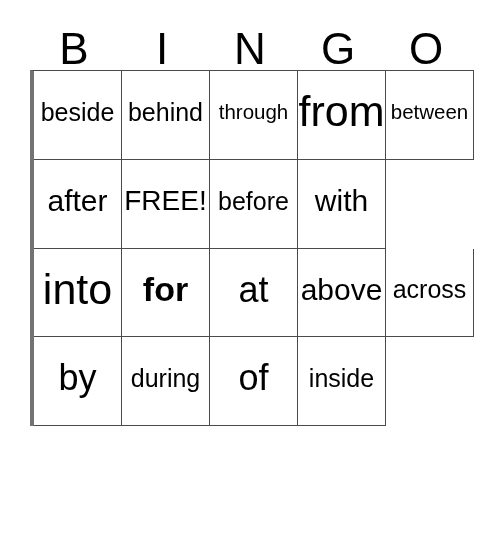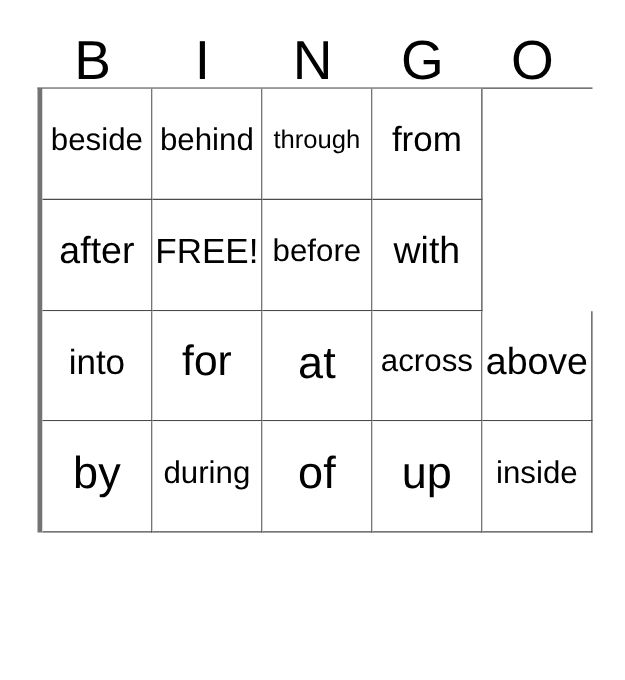--- a/index.html
+++ b/index.html
@@ -72,22 +72,22 @@
     text-align: center;
     line-height: 1.05;
     white-space: nowrap;
     color: #000000;
     position: relative;
     top: -3px;
   }
 
   
   .len-2 { font-size: 36px; }
-  .len-3 { font-size: 34px; }
-  .len-4 { font-size: 28px; }
+  .len-3 { font-size: 34px; font-weight: bold; }
+  .len-4 { font-size: 43px; }
   .len-5 { font-size: 30px; }
   .len-6 { font-size: 25px; }
   .len-7 { font-size: 20.5px; }
 </style>
 </head>
 <body>
 
 <div id="bingo-card">
 
   <div id="header-row">
@@ -116,20 +116,23 @@
         </div>
       <div class="grid-cell">
           <span class="cell-text len-6">behind</span>
         </div>
       <div class="grid-cell">
           <span class="cell-text len-7">through</span>
         </div>
       <div class="grid-cell">
           <span class="cell-text len-4">from</span>
         </div>
+      <div class="grid-cell">
+          <span class="cell-text len-7">between</span>
+        </div>
     </div>
 
 
     <div class="grid-row">
       <div class="grid-cell">
           <span class="cell-text len-5">after</span>
         </div>
       <div class="grid-cell">
           <span class="cell-text len-5" style="font-size: 28px;">FREE!</span>
         </div>
@@ -145,39 +148,36 @@
       <div class="grid-cell">
           <span class="cell-text len-4">into</span>
         </div>
       <div class="grid-cell">
           <span class="cell-text len-3">for</span>
         </div>
       <div class="grid-cell">
           <span class="cell-text len-2">at</span>
         </div>
       <div class="grid-cell">
-          <span class="cell-text len-6">across</span>
+          <span class="cell-text len-5">above</span>
         </div>
       <div class="grid-cell">
-          <span class="cell-text len-5">above</span>
+          <span class="cell-text len-6">across</span>
         </div>
     </div>
 
     <div class="grid-row">
       <div class="grid-cell">
           <span class="cell-text len-2">by</span>
         </div>
       <div class="grid-cell">
           <span class="cell-text len-6">during</span>
         </div>
       <div class="grid-cell">
           <span class="cell-text len-2">of</span>
         </div>
       <div class="grid-cell">
-          <span class="cell-text len-2">up</span>
-        </div>
-      <div class="grid-cell">
           <span class="cell-text len-6">inside</span>
         </div>
     </div>
 
   </div>
 </div>
 
 </body></html>

